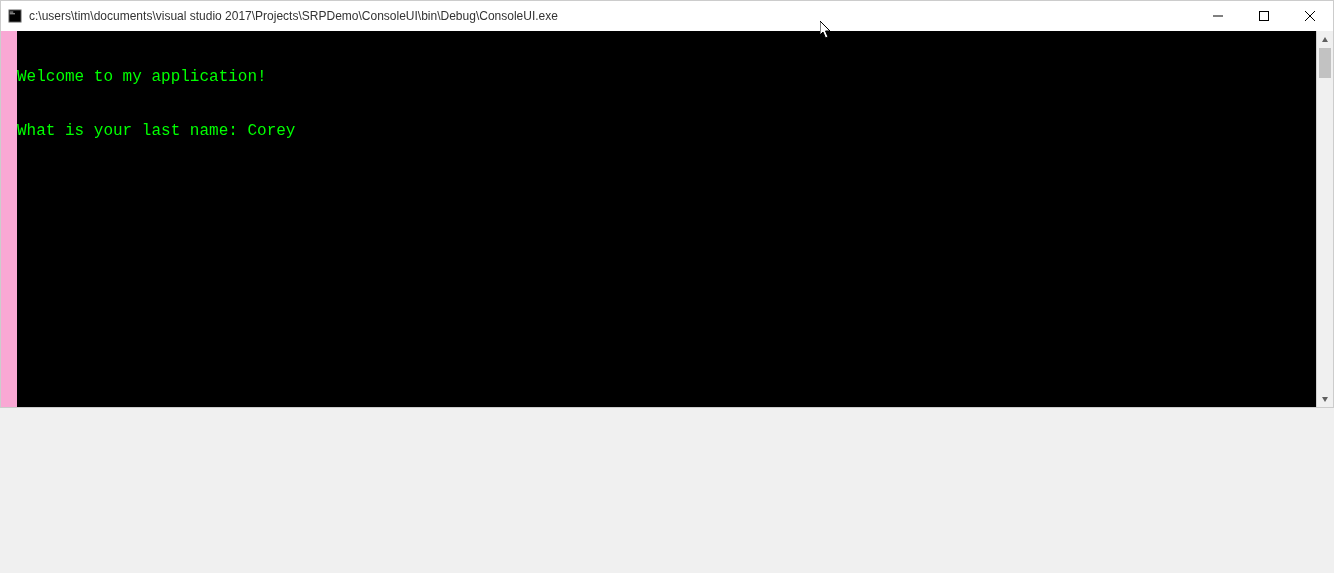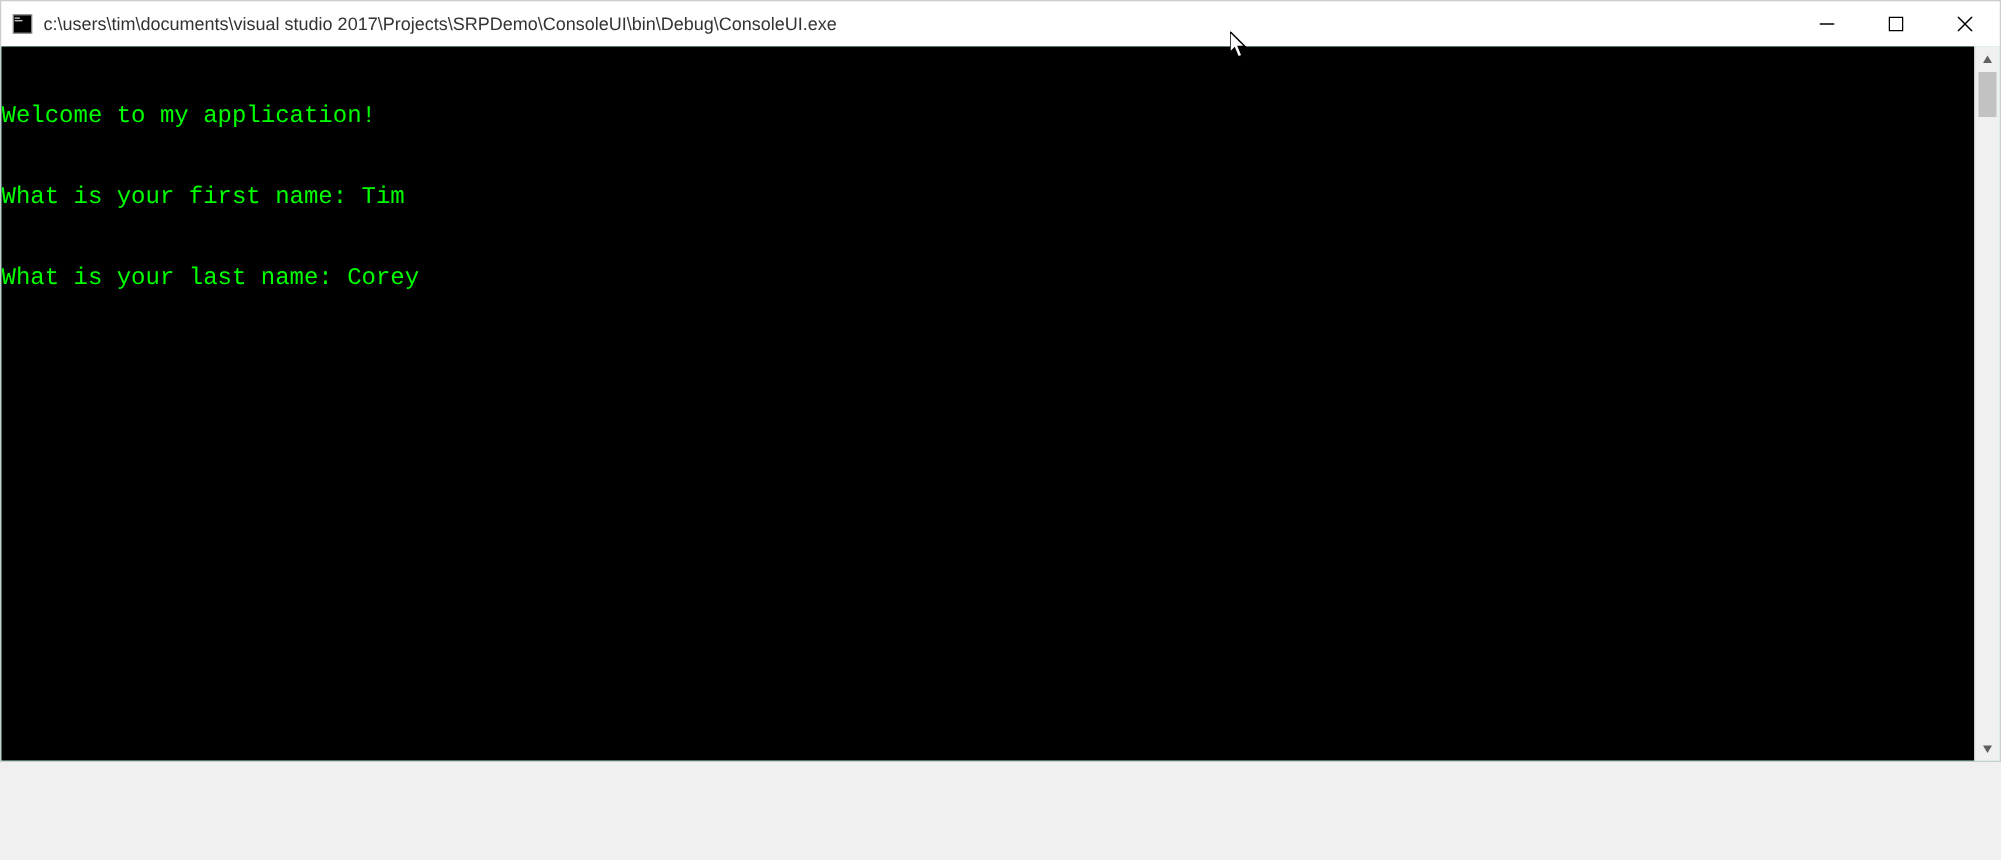--- a/index.html
+++ b/index.html
@@ -10,21 +10,21 @@
     body {
       width: 1334px;
       height: 573px;
       background: #f0f0f0;
       font-family: "Segoe UI", Tahoma, sans-serif;
       overflow: hidden;
       position: relative;
     }
     .window {
       width: 1334px;
-      height: 508px;
+      height: 408px;
       background: #fff;
       display: flex;
       flex-direction: column;
       border: 1px solid #ccc;
     }
     .titlebar {
       height: 30px;
       background: #ffffff;
       display: flex;
       align-items: center;
@@ -62,22 +62,23 @@
       justify-content: center;
       cursor: pointer;
     }
     .titlebar-btn svg {
       width: 10px;
       height: 10px;
     }
     .console-area {
       flex: 1;
       display: flex;
-      background: #5eead4;
+      background: #f9a8d4;
       position: relative;
+      padding-left: 16px;
     }
     .console-content {
       flex: 1;
       background: #000;
       color: #00ff00;
       font-family: "Consolas", "Courier New", monospace;
       font-size: 16px;
       line-height: 18px;
       padding: 1px 0 0 0;
       white-space: pre;
@@ -158,21 +159,20 @@
           <line x1="0" y1="0" x2="10" y2="10" stroke="#000" stroke-width="1"></line>
           <line x1="10" y1="0" x2="0" y2="10" stroke="#000" stroke-width="1"></line>
         </svg>
       </div>
     </div>
   </div>
 
   <div class="console-area">
     <div class="console-content">
       <span class="console-line">Welcome to my application!</span>
-      <span class="console-line">What is your first name: Tim</span>
       <span class="console-line">What is your last name: Corey</span>
     </div>
     <div class="scrollbar-vertical">
       <div class="scroll-arrow">
         <svg viewBox="0 0 8 8">
             <polygon points="4,1 7,6 1,6"></polygon>
           </svg>
       </div>
       <div class="scroll-track">
         <div class="scroll-thumb"></div>

